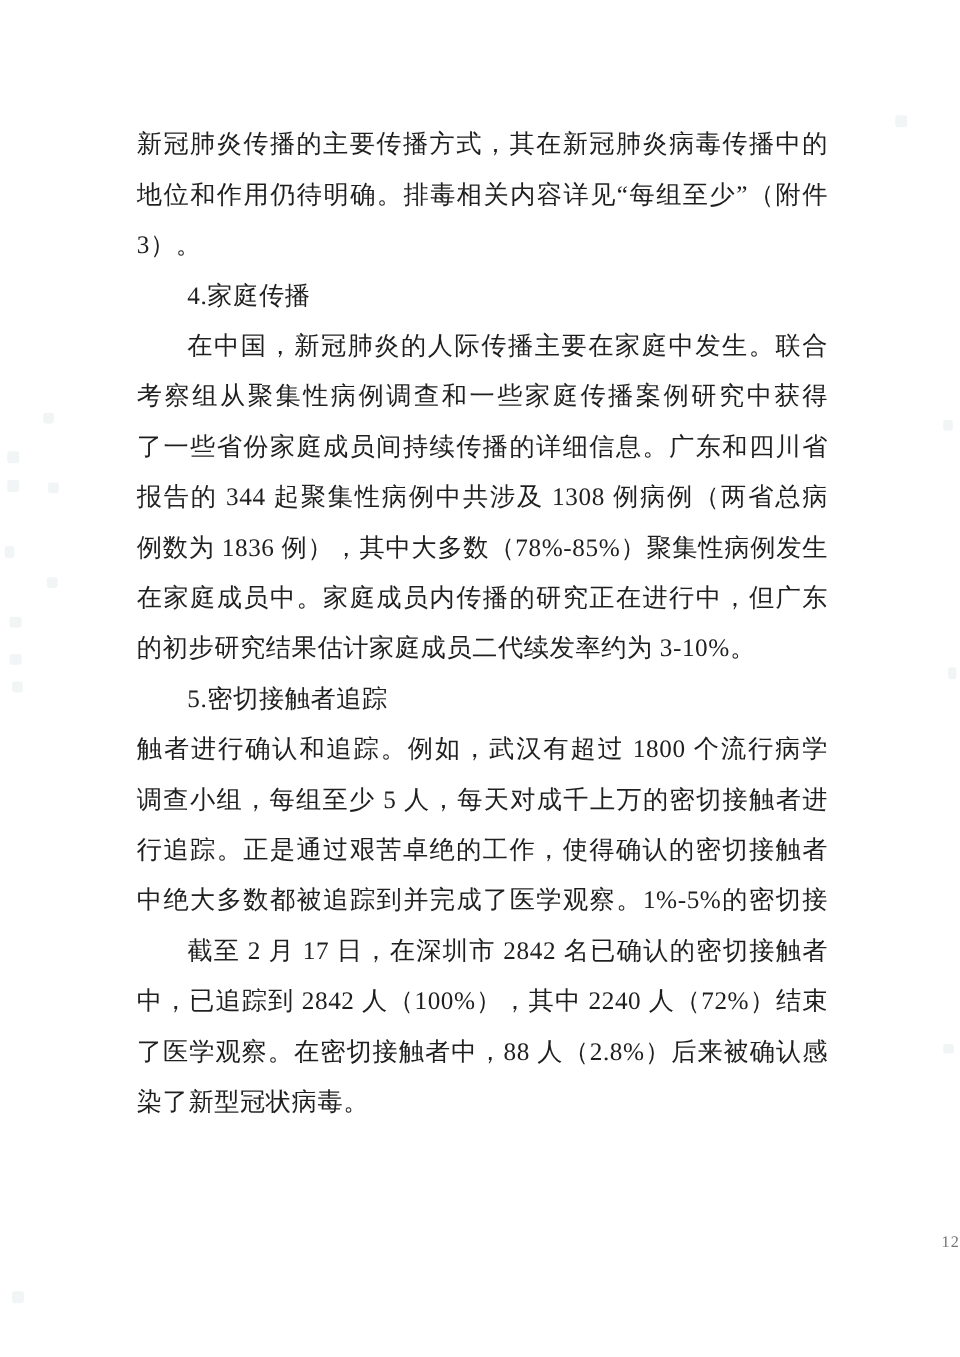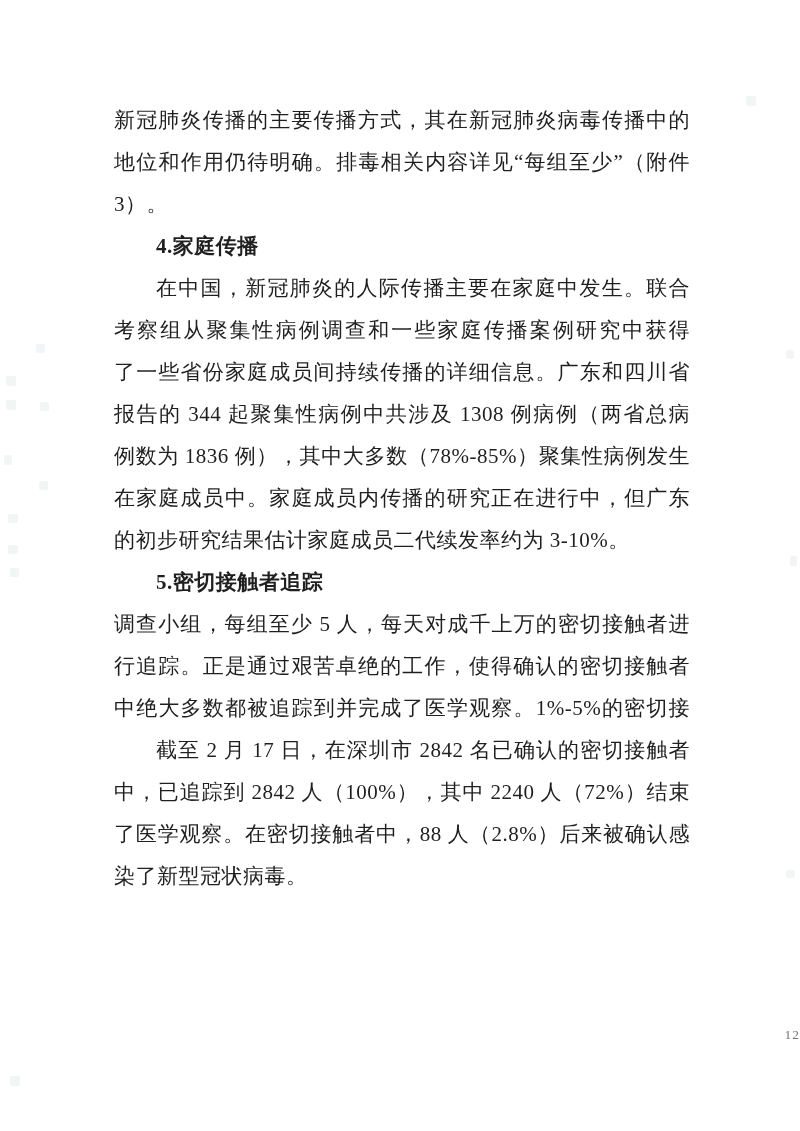--- a/index.html
+++ b/index.html
@@ -39,21 +39,21 @@
   }
   .line.last {
     text-align: left;
     text-align-last: left;
   }
   .line.indent {
     text-indent: 42px;
     font-family: Liberation Serif, serif;
   }
   .line.heading {
-    font-weight: bold;
+    font-weight: normal;
     text-align: right;
     text-align-last: left;
     text-indent: 42px;
   }
   .page-number {
     position: absolute;
     top: 1023px;
     left: 0;
     width: 800px;
     height: 24px;
@@ -81,20 +81,21 @@
       <div class="line last">3）。</div>
       <div class="line heading">4.家庭传播</div>
       <div class="line indent">在中国，新冠肺炎的人际传播主要在家庭中发生。联合</div>
       <div class="line">考察组从聚集性病例调查和一些家庭传播案例研究中获得</div>
       <div class="line">了一些省份家庭成员间持续传播的详细信息。广东和四川省</div>
       <div class="line">报告的 344 起聚集性病例中共涉及 1308 例病例（两省总病</div>
       <div class="line">例数为 1836 例），其中大多数（78%-85%）聚集性病例发生</div>
       <div class="line">在家庭成员中。家庭成员内传播的研究正在进行中，但广东</div>
       <div class="line last">的初步研究结果估计家庭成员二代续发率约为 3-10%。</div>
       <div class="line heading">5.密切接触者追踪</div>
+      <div class="line">触者进行确认和追踪。例如，武汉有超过 1800 个流行病学</div>
       <div class="line">调查小组，每组至少 5 人，每天对成千上万的密切接触者进</div>
       <div class="line">行追踪。正是通过艰苦卓绝的工作，使得确认的密切接触者</div>
       <div class="line">中绝大多数都被追踪到并完成了医学观察。1%-5%的密切接</div>
       <div class="line indent">截至 2 月 17 日，在深圳市 2842 名已确认的密切接触者</div>
       <div class="line">中，已追踪到 2842 人（100%），其中 2240 人（72%）结束</div>
       <div class="line">了医学观察。在密切接触者中，88 人（2.8%）后来被确认感</div>
       <div class="line last">染了新型冠状病毒。</div>
     </div>
 
   <div class="page-number">12</div>

